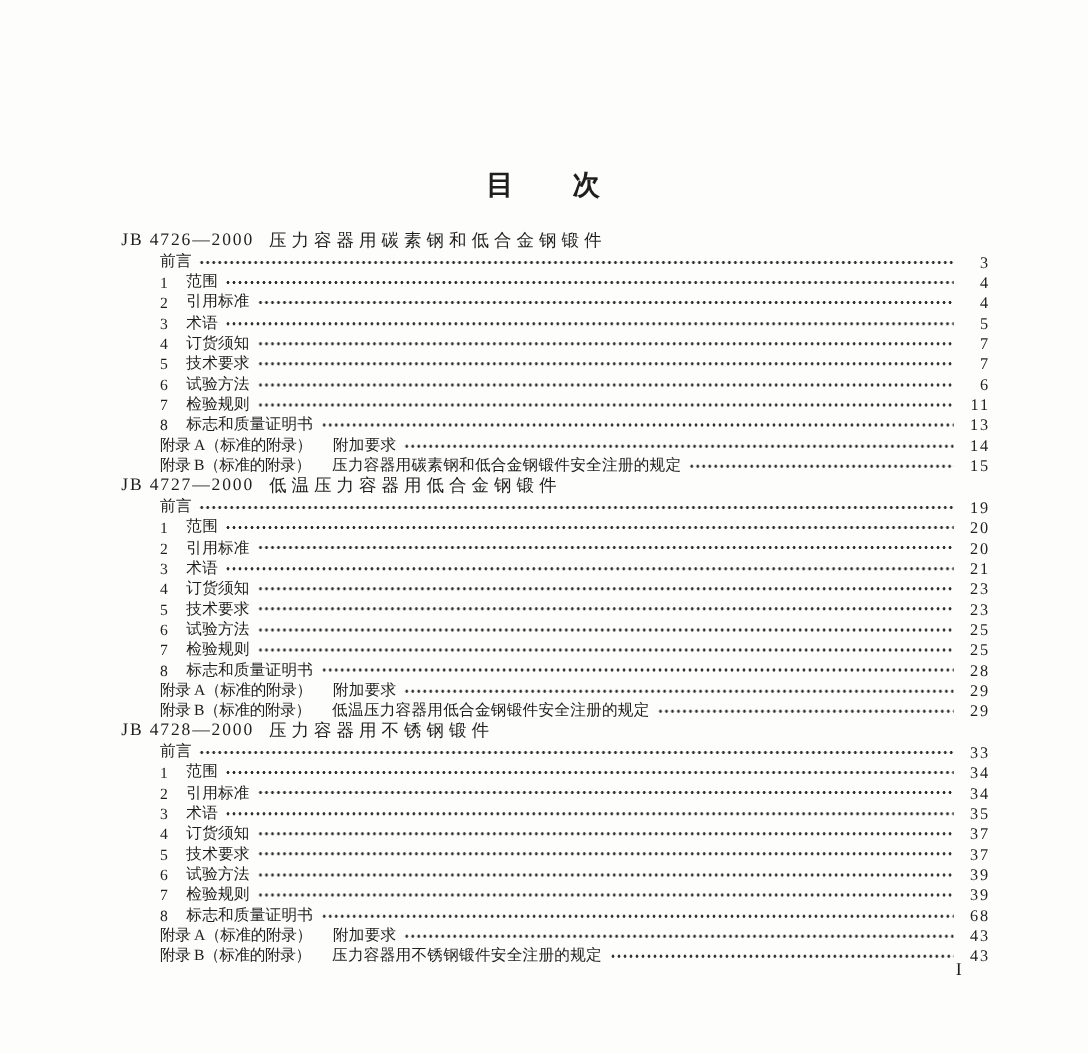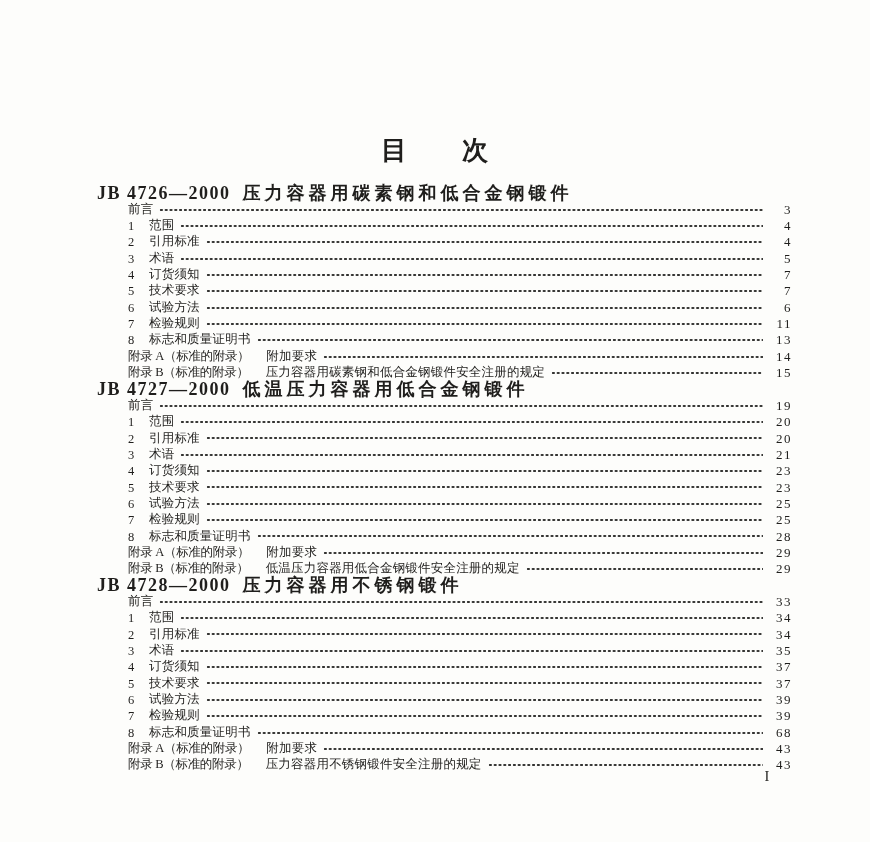--- a/index.html
+++ b/index.html
@@ -19,41 +19,41 @@
     color: var(--ink);
     overflow: hidden;
   }
 
   .doc-title {
     position: absolute;
     top: 133px;
     left: 0;
     right: 0;
     text-align: center;
-    font-size: 26px;
+    font-size: 22px;
     font-weight: bold;
     letter-spacing: 1px;
     color: var(--ink);
   }
 
   .toc {
     position: absolute;
     left: 97px;
     top: 185px;
     width: 695px;
   }
 
   .toc-section { display: block; }
 
   .sec-header {
     display: flex;
     align-items: center;
     height: 16.35px;
-    font-size: 18px;
-    font-weight: bold;
+    font-size: 14px;
+    font-weight: normal;
     white-space: nowrap;
   }
   .sec-code { letter-spacing: 1.5px; }
   .sec-name { margin-left: 12px; letter-spacing: 4px; }
 
   .entries {
     list-style: none;
     padding-left: 31px;
   }
 

